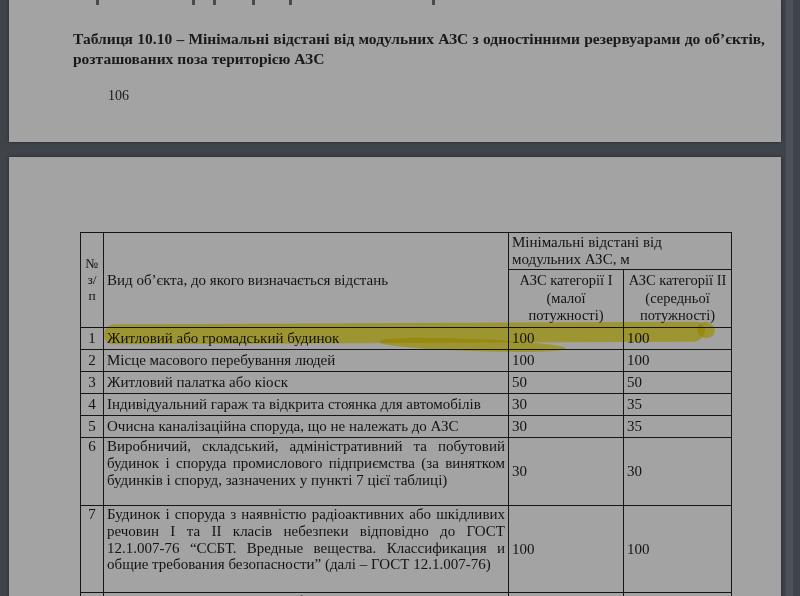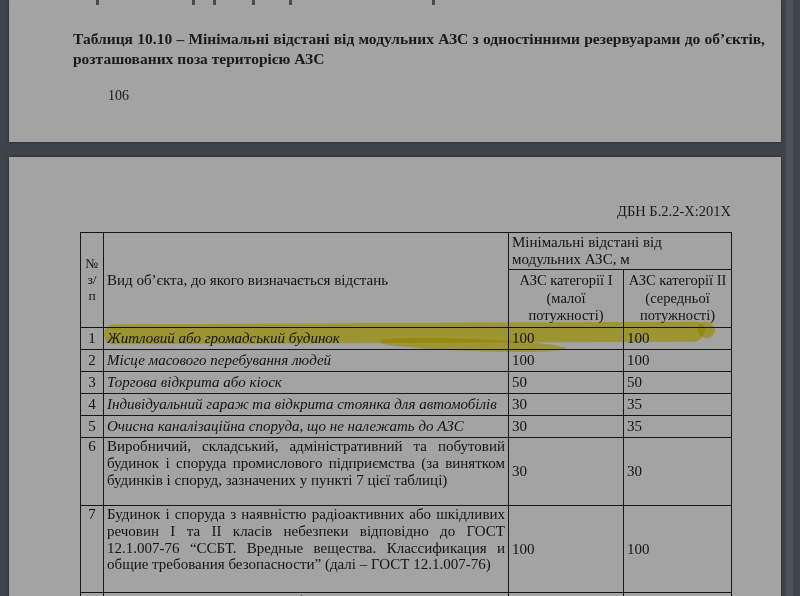--- a/index.html
+++ b/index.html
@@ -41,21 +41,21 @@
   .col-obj { width:405px; }
   .col-c1  { width:115px; }
   .col-c2  { width:108px; }
 
   .pre { white-space:pre-line; }
   .center { text-align:center; }
   .hdr-group { height:36px; text-align:left; vertical-align:middle; line-height:17px; }
   .hdr-sub   { height:57px; text-align:center; vertical-align:middle; line-height:17.5px; font-size:14.5px; }
   .hdr-no    { text-align:center; font-size:13.5px; line-height:16px; }
   .row-s td  { height:21px; }
-  .name-cell { white-space:nowrap;font-style:italic; }
+  .name-cell { white-space:nowrap; }
   .multi     { text-align:justify; vertical-align:top; line-height:16.8px; white-space:normal; padding-top:1px;margin-top:30px; }
   .val       { text-align:left; vertical-align:middle;margin-top:12px; }
   .row-6 td  { height:67px; }
   .row-7 td  { height:86px; }
   .row-8 td  { height:34px; }
 
   
   .hl {
     position:absolute; background:#f6e93e; mix-blend-mode:multiply;
     opacity:0.92; z-index:4; pointer-events:none;
@@ -82,21 +82,20 @@
   <div class="remnant" style="left:204px"></div>
   <div class="remnant" style="left:243px"></div>
   <div class="remnant" style="left:280px"></div>
   <div class="remnant" style="left:423px"></div>
 
   <div class="doc-title">Таблиця 10.10 – Мінімальні відстані від модульних АЗС з одностінними резервуарами до об’єктів, розташованих поза територією АЗС</div>
   <div class="page-number">106</div>
 </div>
 
 <div class="page" id="page2">
-  <div class="doc-code">ДБН Б.2.2-Х:201Х</div>
 
   <table class="dist">
     <colgroup>
       <col class="col-no">
         <col class="col-obj">
         <col class="col-c1">
         <col class="col-c2">
     </colgroup>
     <tbody>
       <tr>
@@ -122,21 +121,21 @@
         <td class="val">100</td>
       </tr>
       <tr class="row-s">
         <td class="center">2</td>
         <td class="name-cell">Місце масового перебування людей</td>
         <td class="val">100</td>
         <td class="val">100</td>
       </tr>
       <tr class="row-s">
         <td class="center">3</td>
-        <td class="name-cell">Торгова відкрита або кіоск</td>
+        <td class="name-cell">Житловий палатка або кіоск</td>
         <td class="val">50</td>
         <td class="val">50</td>
       </tr>
       <tr class="row-s">
         <td class="center">4</td>
         <td class="name-cell">Індивідуальний гараж та відкрита стоянка для автомобілів</td>
         <td class="val">30</td>
         <td class="val">35</td>
       </tr>
       <tr class="row-s">

